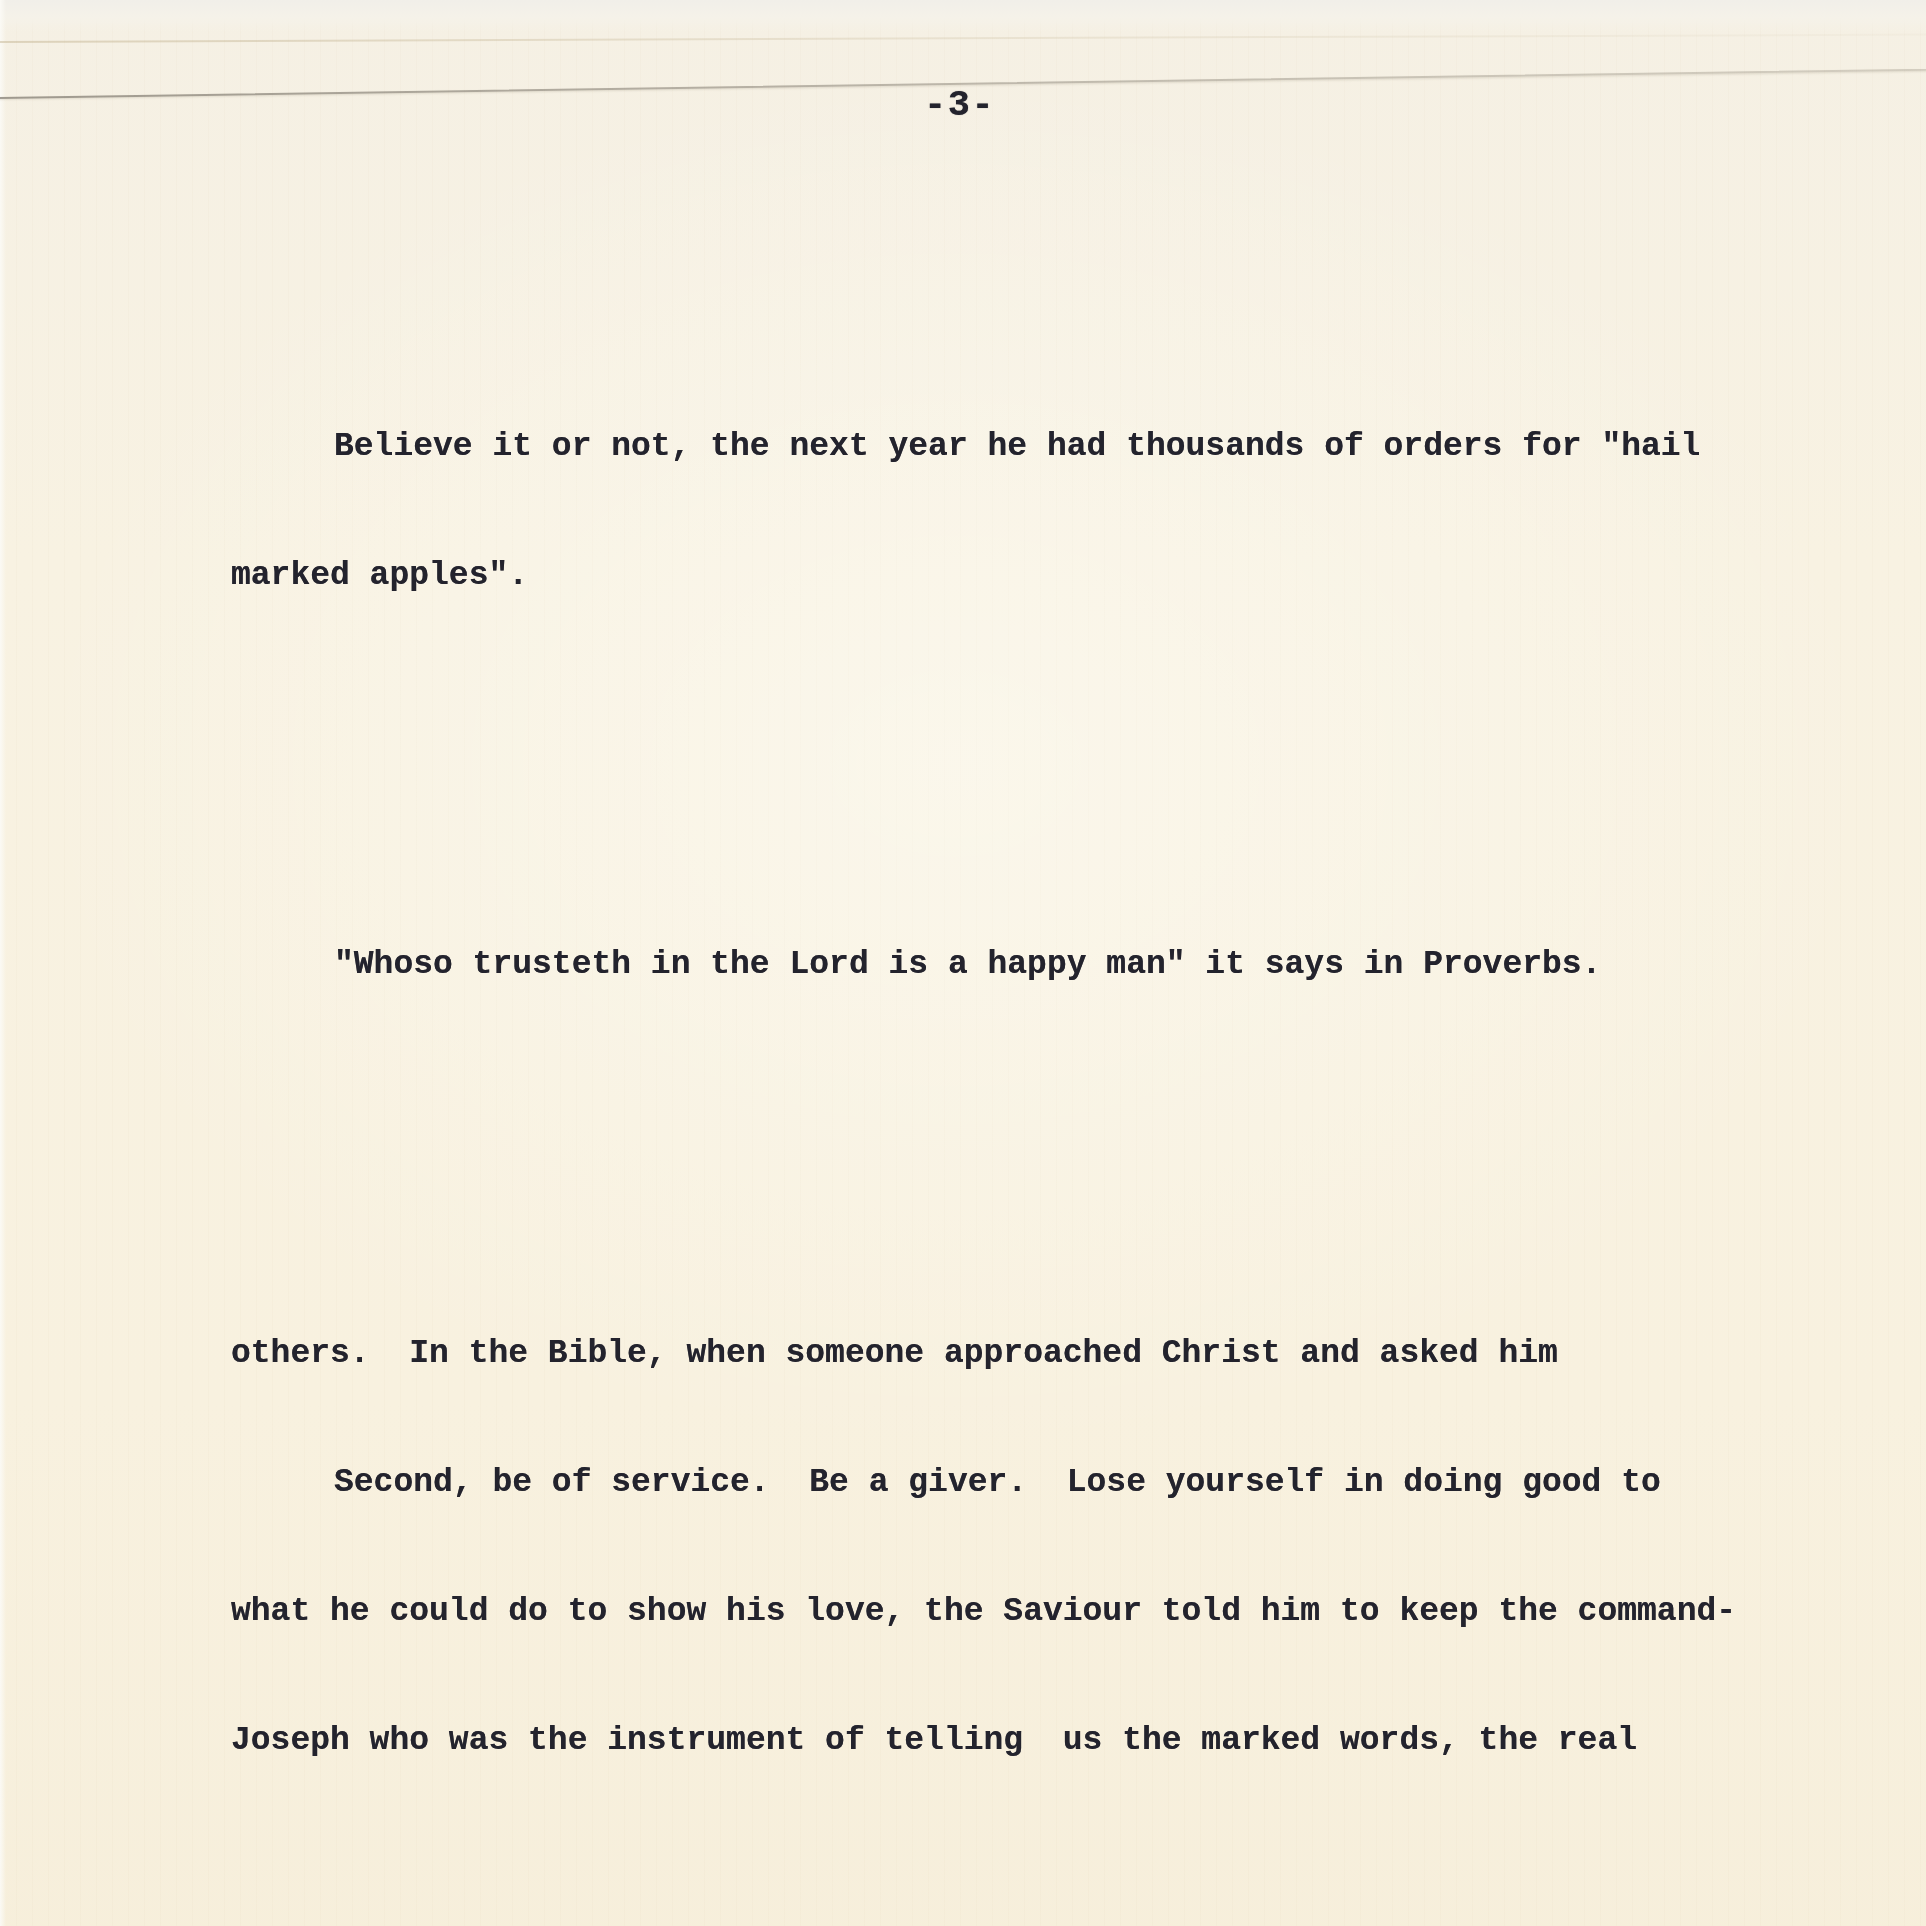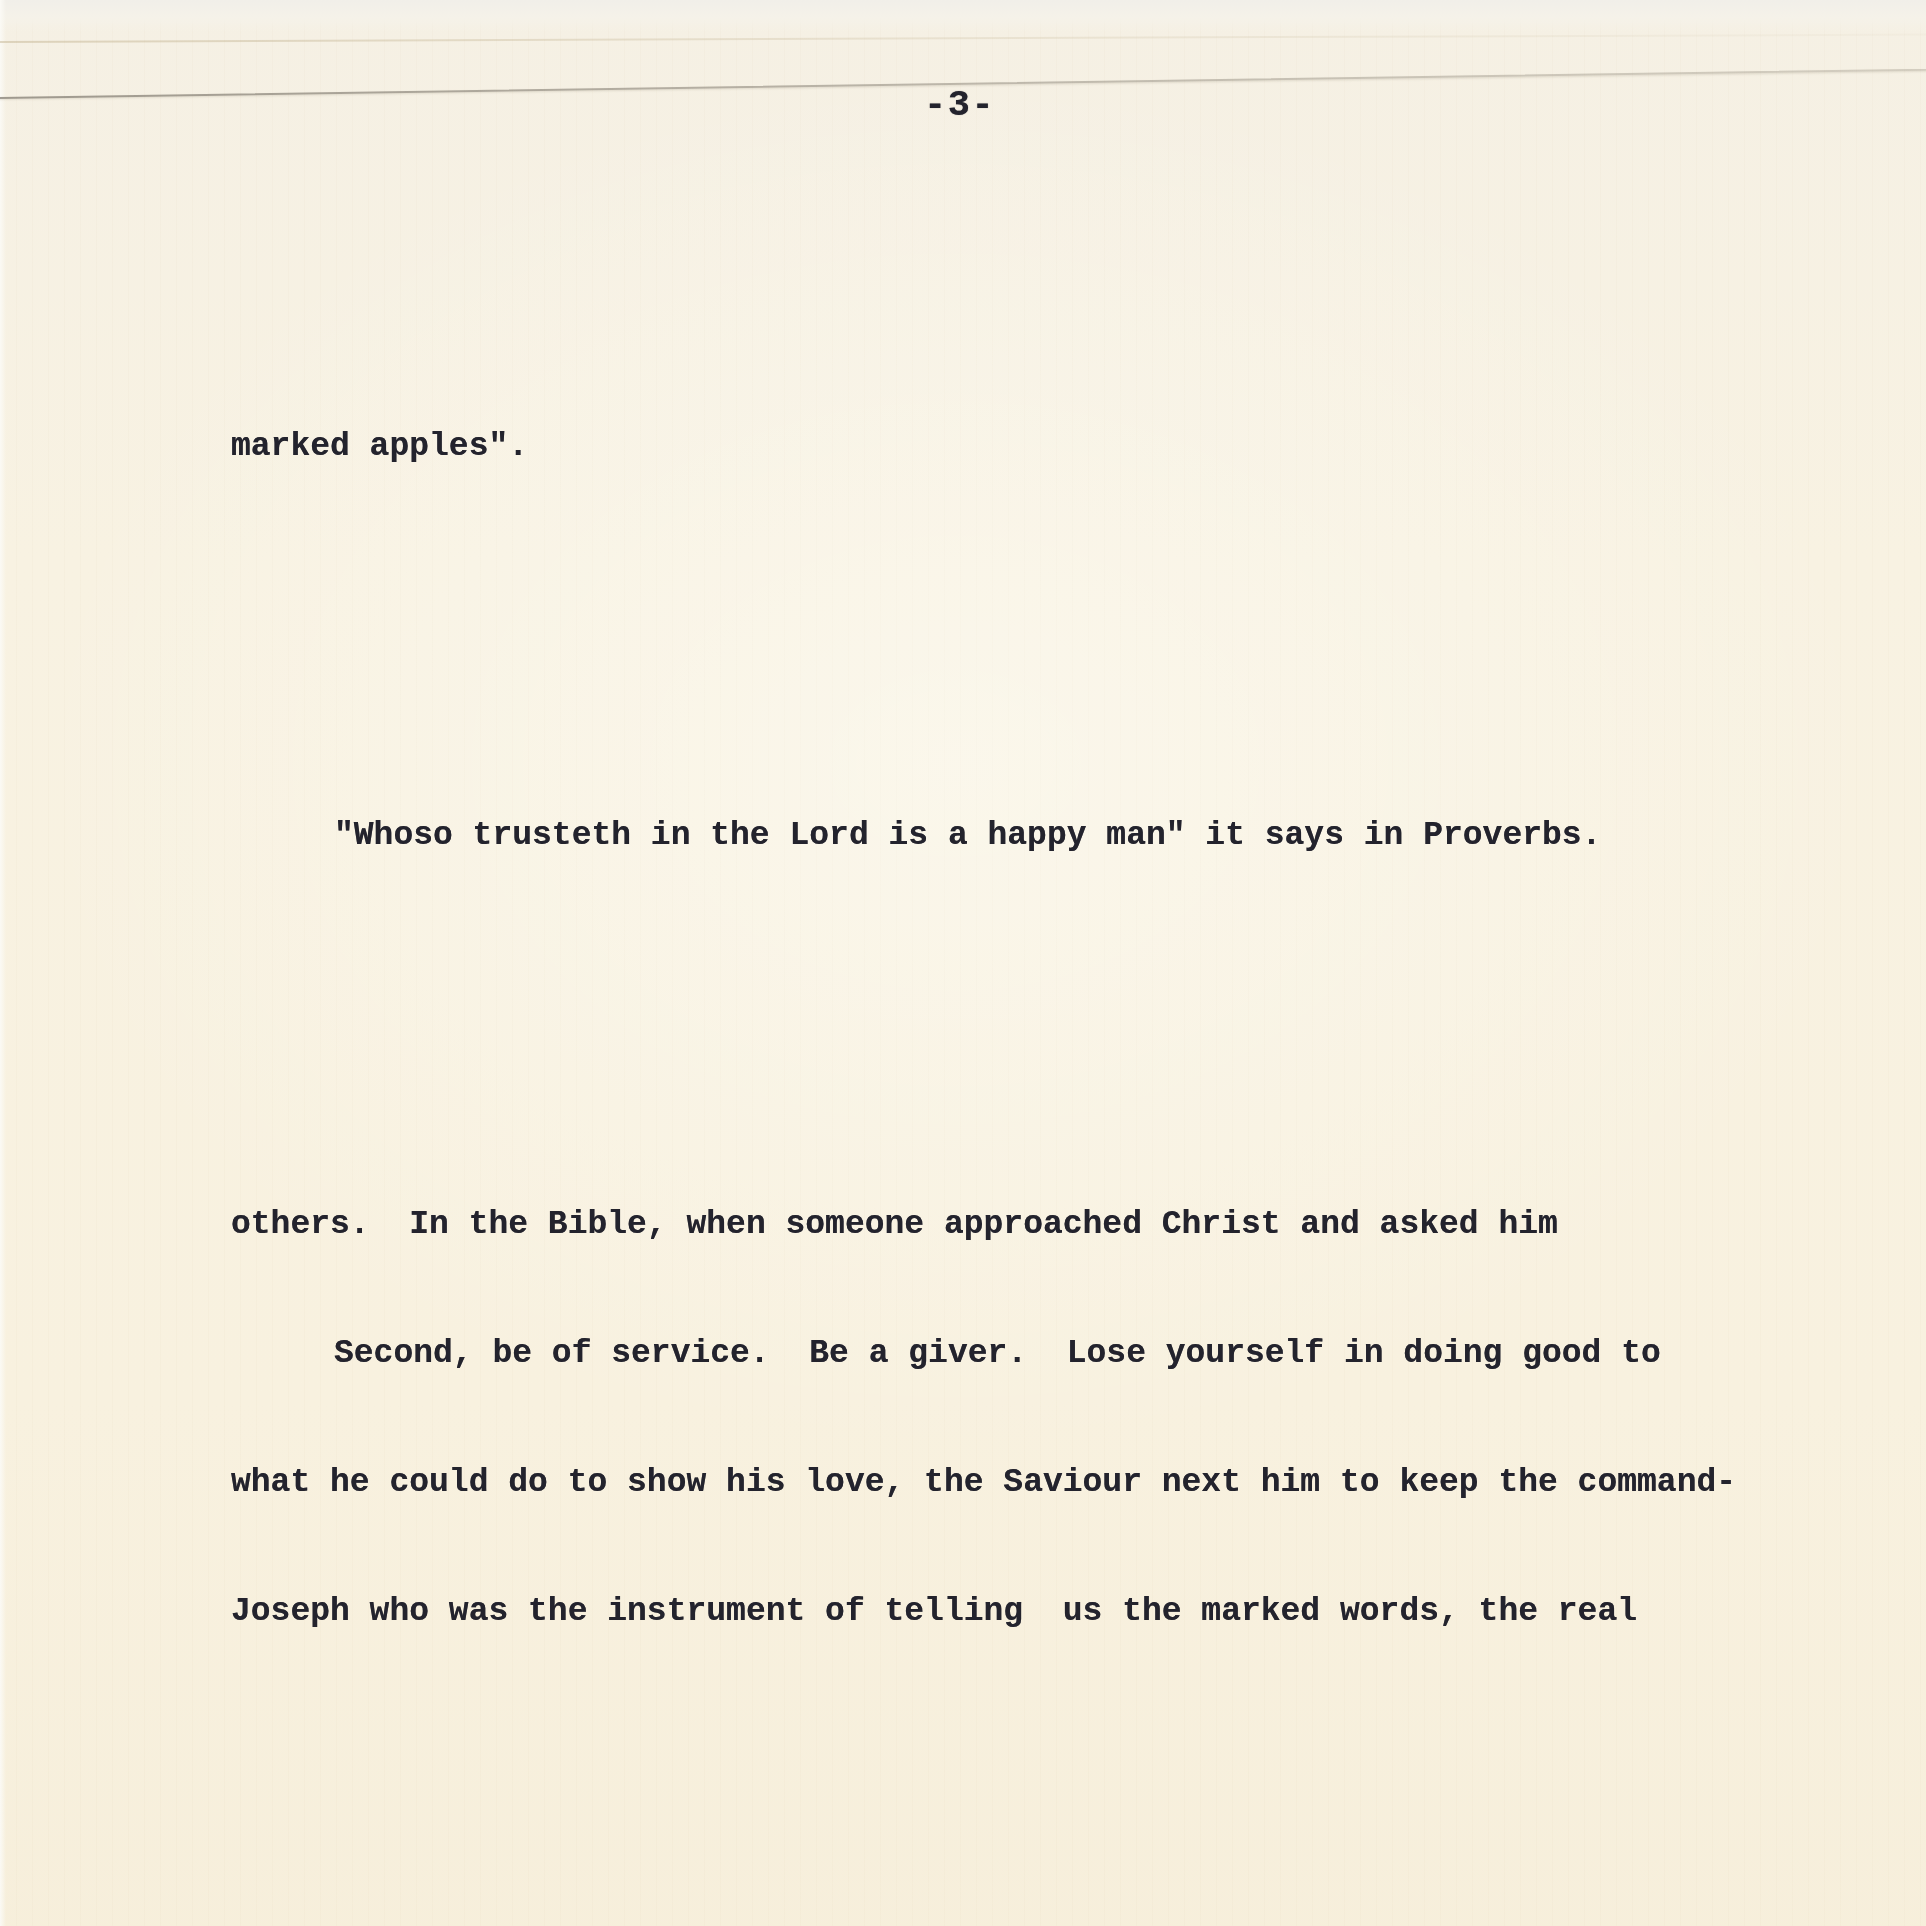--- a/index.html
+++ b/index.html
@@ -96,31 +96,32 @@
   <div class="left-edge"></div>
 
   <div class="crease-faint"></div>
   <div class="scan-line"></div>
 
   <div class="page-number">-3-</div>
 
   <div class="body-text">
 
     <div class="para">
+      <div class="line indent">Believe it or not, the next year he had thousands of orders for "hail</div>
       <div class="line">marked apples".</div>
     </div>
 
     <div class="para">
       <div class="line indent">"Whoso trusteth in the Lord is a happy man" it says in Proverbs.</div>
     </div>
 
     <div class="para">
       <div class="line">others.  In the Bible, when someone approached Christ and asked him</div>
       <div class="line indent">Second, be of service.  Be a giver.  Lose yourself in doing good to</div>
-      <div class="line">what he could do to show his love, the Saviour next him to keep the command-</div>
+      <div class="line">what he could do to show his love, the Saviour told him to keep the command-</div>
       <div class="line">Joseph who was the instrument of telling  us the marked words, the real</div>
       
       
       
       
       
       
     </div>
 
     

